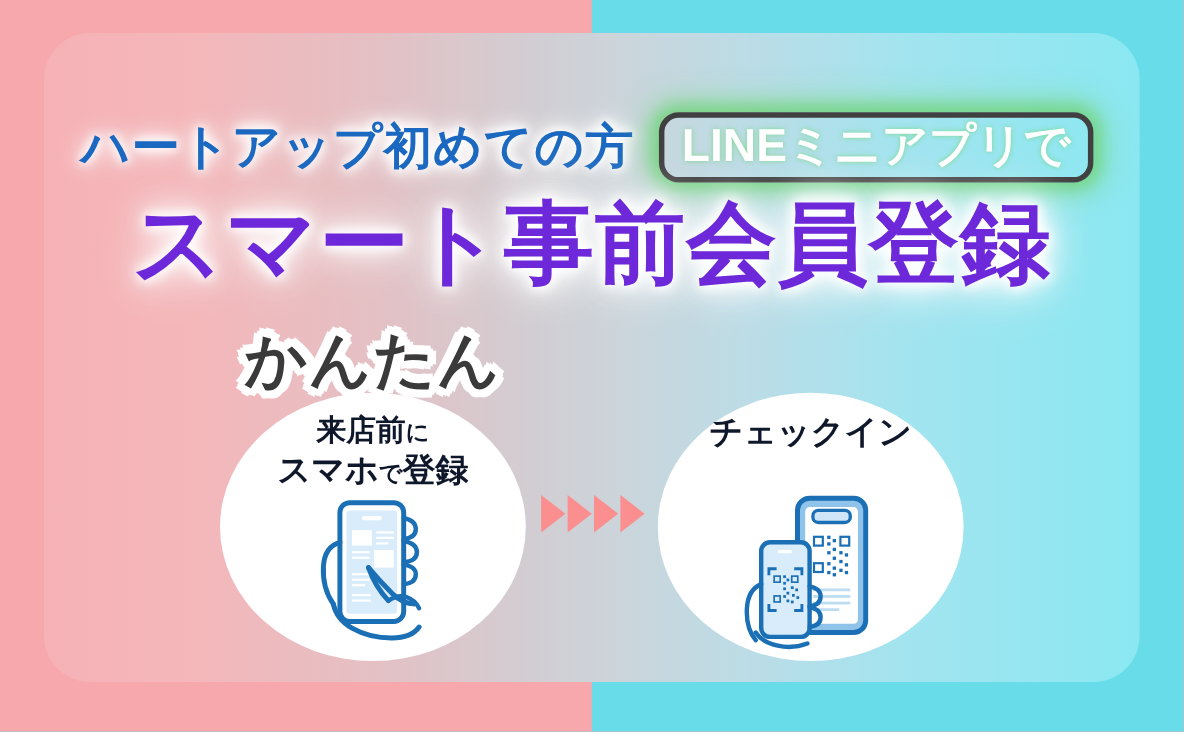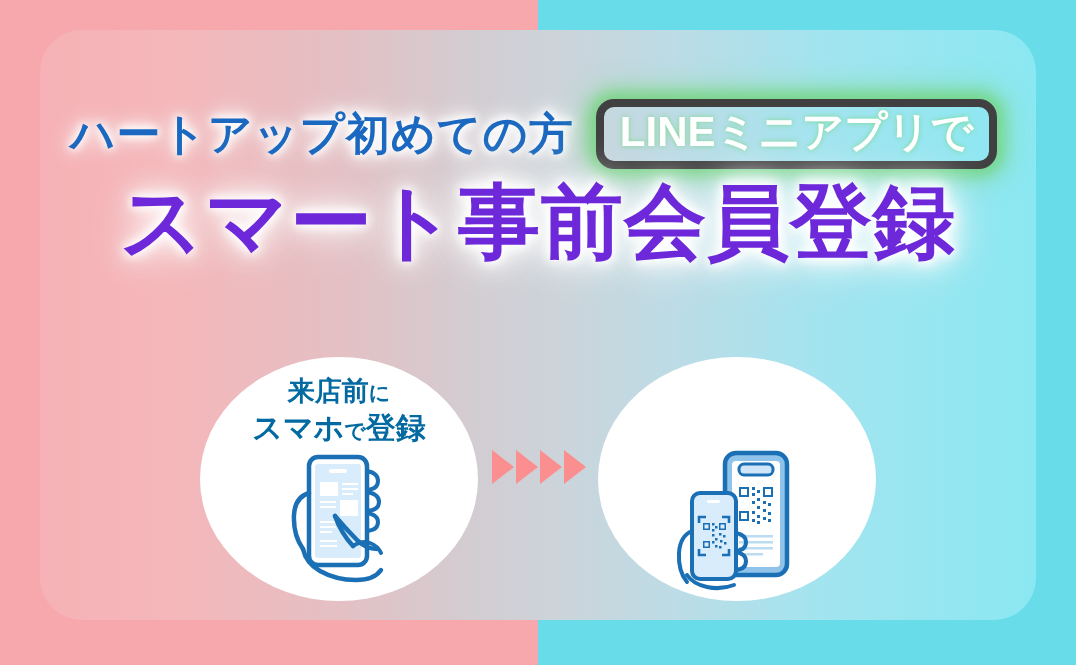--- a/index.html
+++ b/index.html
@@ -29,21 +29,21 @@
     display:flex; align-items:center; justify-content:center; gap:22px;
   }
   .sub-head {
     font-size:44px; font-weight:700; color:#1a68c0;
     letter-spacing:1px; white-space:nowrap; line-height:1;
     text-shadow:
       0 0 10px #fff, 0 0 10px #fff, 0 0 16px #fff,
       0 0 22px #fff, 0 0 28px rgba(255,255,255,.9);
   }
   .line-badge {
-    border:8px solid #404040; border-radius:18px;
+    border:5px solid #404040; border-radius:18px;
     padding:4px 16px 8px 16px; white-space:nowrap; line-height:1;
     box-shadow:0 0 14px 7px rgba(110,210,120,.78),
                0 0 26px 14px rgba(130,220,140,.45);
   }
   .line-badge-text {
     font-size:42px; font-weight:700; color:#ffffff; letter-spacing:0px;
     text-shadow:0 0 5px rgba(120,215,130,.9);
   }
 
   
@@ -73,21 +73,21 @@
     letter-spacing:1px;
     text-shadow:
       -7px 0 0 #fff, 7px 0 0 #fff, 0 -7px 0 #fff, 0 7px 0 #fff,
       -5px -5px 0 #fff, 5px -5px 0 #fff, -5px 5px 0 #fff, 5px 5px 0 #fff,
       -8px -3px 0 #fff, 8px -3px 0 #fff, -8px 3px 0 #fff, 8px 3px 0 #fff,
       -3px -8px 0 #fff, 3px -8px 0 #fff, -3px 8px 0 #fff, 3px 8px 0 #fff;
   }
 
   .cap {
     position:absolute; top:18px; left:0; width:100%;
-    text-align:center; color:#0369a1; font-weight:700; line-height:1.25;
+    text-align:center; color:#0f172a; font-weight:700; line-height:1.25;
     white-space:nowrap;
   }
   .cap .l1 { font-size:27px; display:block; }
   .cap .l2 { font-size:30px; display:block; }
   .cap .sm { font-size:21px; }
 
   .illus { position:absolute; left:0; top:88px; width:100%;
            display:flex; justify-content:center; }
 
   
@@ -115,20 +115,21 @@
   <div class="head-row">
     <div class="sub-head">ハートアップ初めての方</div>
     <div class="line-badge">
       <span class="line-badge-text">LINEミニアプリで</span>
     </div>
   </div>
 
   <div class="main-title">スマート事前会員登録</div>
 
   <div class="circle left">
+    <div class="badge-head">かんたん</div>
 
     <div class="cap">
       <span class="l1"><span>来店前</span><span class="sm">に</span></span>
       <span class="l2"><span>スマホ</span><span class="sm">で</span><span>登録</span></span>
     </div>
 
     <div class="illus">
       <svg width="150" height="150" viewBox="0 0 150 150">
 
         <rect x="45" y="12" width="58" height="108" rx="9" ry="9" fill="#ffffff" stroke="#1a6fb5" stroke-width="4.5"></rect>
@@ -168,20 +169,21 @@
   <div class="arrows">
     <div class="arrow"></div>
     <div class="arrow"></div>
     <div class="arrow"></div>
     <div class="arrow"></div>
   </div>
 
   <div class="circle right">
 
     <div class="cap">
+      <span class="l2"><span>チェックイン</span><span class="sm"></span><span></span></span>
     </div>
 
     <div class="illus">
       <svg width="150" height="150" viewBox="0 0 150 150">
 
         <rect x="63" y="8" width="62" height="122" rx="11" ry="11" fill="#8fc3ea" stroke="#1a6fb5" stroke-width="4.5"></rect>
         <rect x="70" y="16" width="48" height="106" rx="4" ry="4" fill="#ffffff"></rect>
 
         <rect x="77" y="19" width="34" height="11" rx="5" fill="#cfe6f8" stroke="#1a6fb5" stroke-width="3"></rect>
 

